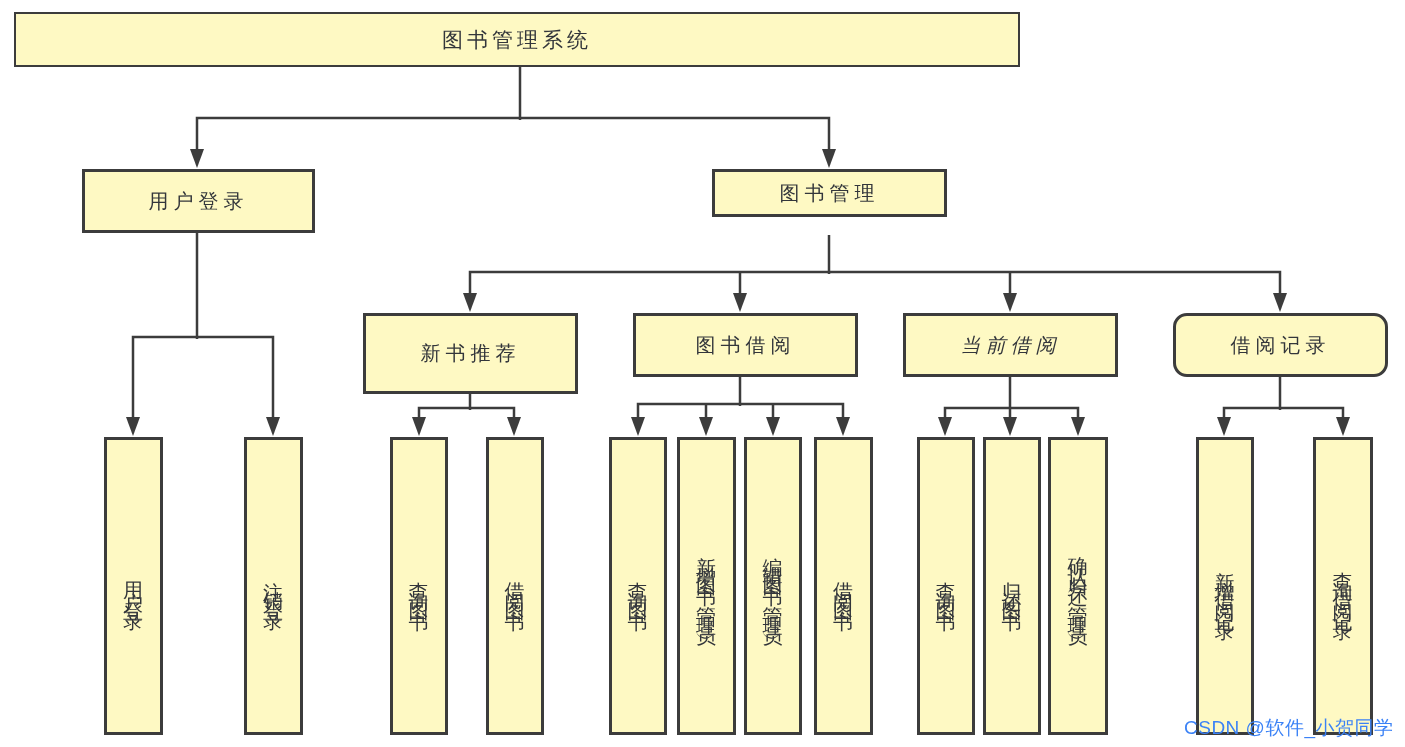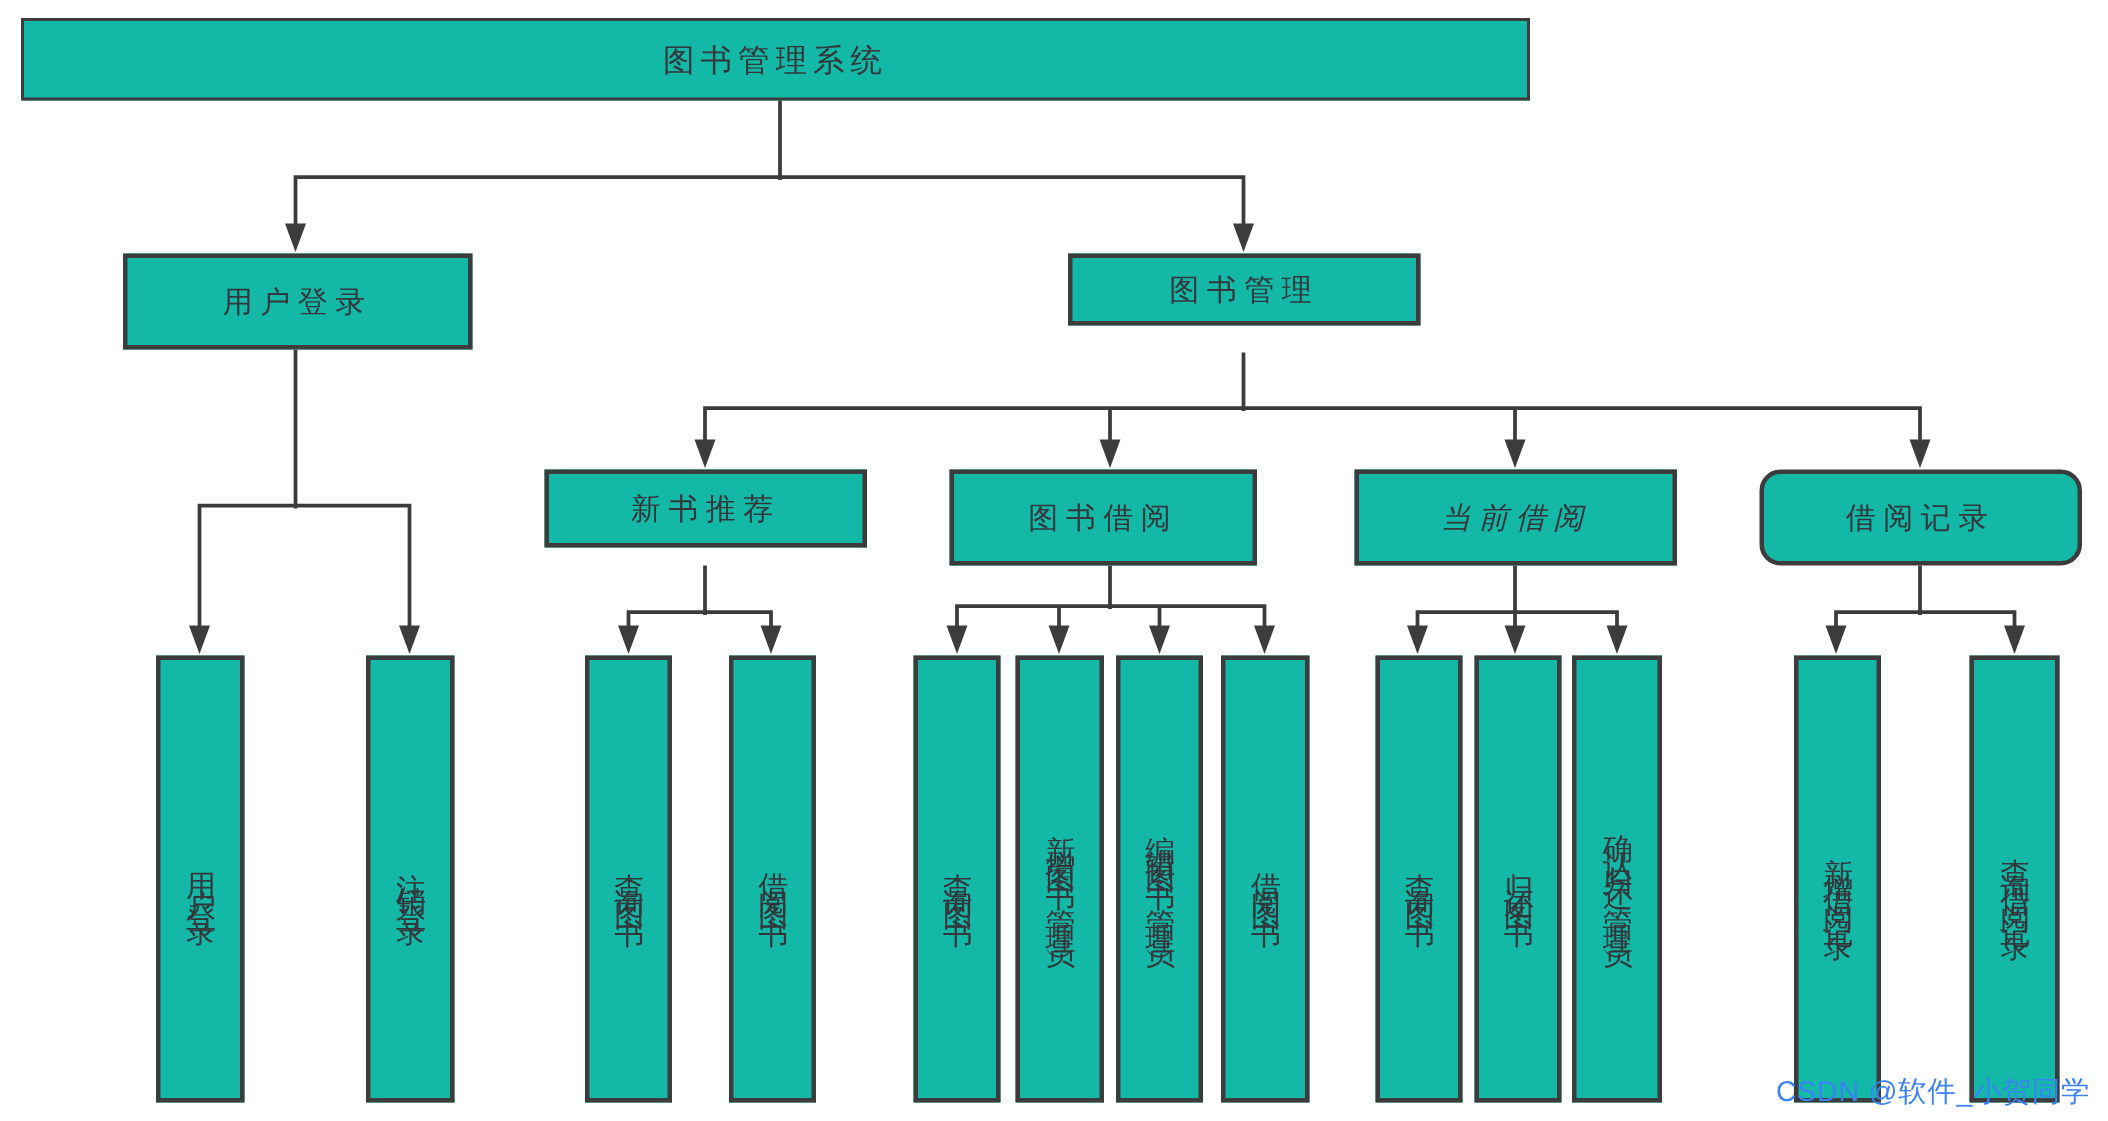--- a/index.html
+++ b/index.html
@@ -7,21 +7,21 @@
     position:relative;
     width:1405px;height:747px;
     background:#ffffff;
     font-family:"Liberation Sans","DejaVu Sans",sans-serif;
     color:#333333;
     overflow:hidden;
   }
   svg.wires{position:absolute;left:0;top:0;z-index:1;}
   .box{
     position:absolute;
-    background:#14b8a6;
+    background:#fef9c3;
     border:3px solid #3c3c3c;
     display:flex;align-items:center;justify-content:center;
     box-sizing:border-box;
     z-index:2;
     font-size:20px;
     color:#33363b;
     white-space:nowrap;
   }
   .box.root{border-width:2px;font-size:21px;letter-spacing:4px;}
   .box.branch{letter-spacing:5px;}
@@ -96,22 +96,22 @@
       <polygon points="1217,417 1231,417 1224,436" fill="#3c3c3c" stroke="none"></polygon>
       <polygon points="1336,417 1350,417 1343,436" fill="#3c3c3c" stroke="none"></polygon>
     </g>
   </svg>
 
   <div class="box root" style="left:14px;top:12px;width:1006px;height:55px;">图书管理系统</div>
 
   <div class="box branch" style="left:82px;top:169px;width:233px;height:64px;">用户登录</div>
   <div class="box branch" style="left:712px;top:169px;width:235px;height:48px;">图书管理</div>
 
-  <div class="box branch" style="left:363px;top:313px;width:215px;height:52px;">新书推荐</div>
-  <div class="box branch" style="left:633px;top:313px;width:205px;height:64px;">图书借阅</div>
+  <div class="box branch" style="left:363px;top:313px;width:215px;height:81px;">新书推荐</div>
+  <div class="box branch" style="left:633px;top:313px;width:225px;height:64px;">图书借阅</div>
   <div class="box branch" style="left:903px;top:313px;width:215px;height:64px;font-style:italic;">当前借阅</div>
   <div class="box branch" style="left:1173px;top:313px;width:215px;height:64px;border-radius:14px;">借阅记录</div>
 
   <div class="box leaf" style="left:104px;top:437px;width:59px;height:298px;">
     <span class="vtext">用户登录</span>
   </div>
   <div class="box leaf" style="left:244px;top:437px;width:59px;height:298px;">
     <span class="vtext">注销登录</span>
   </div>
 

